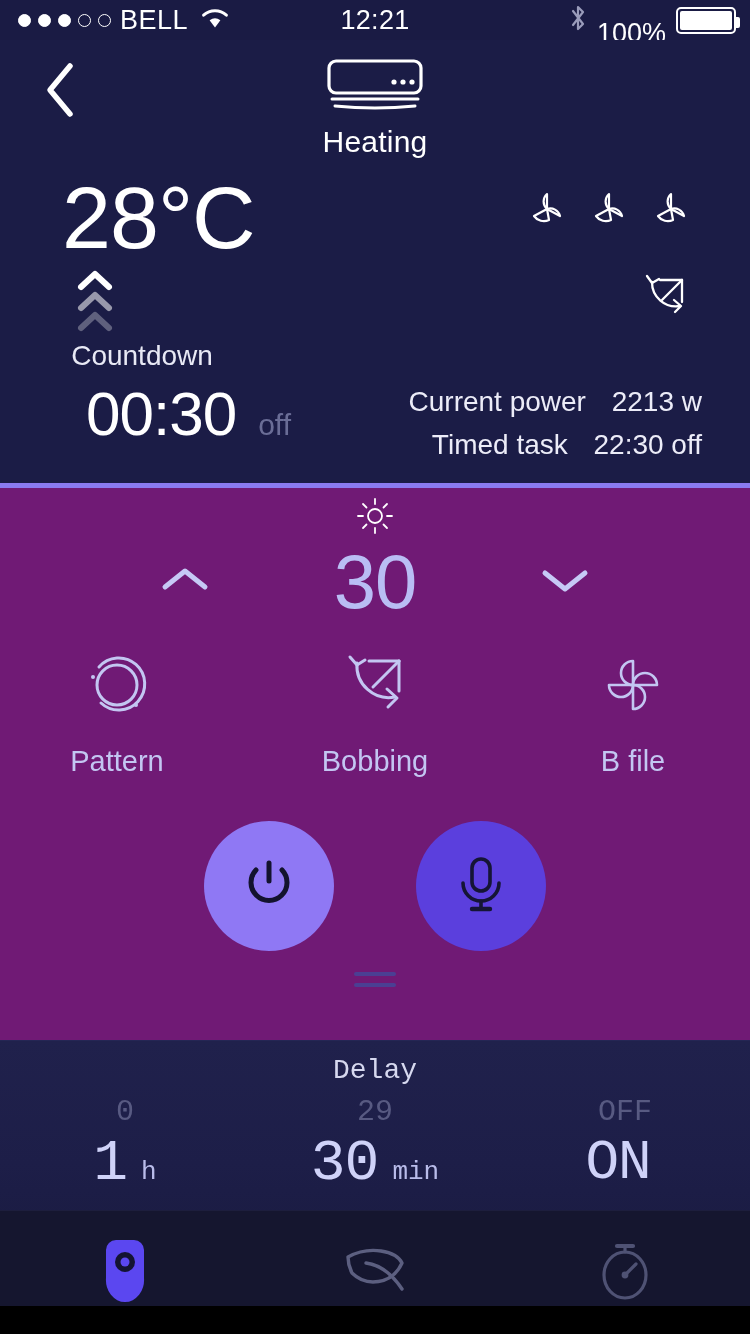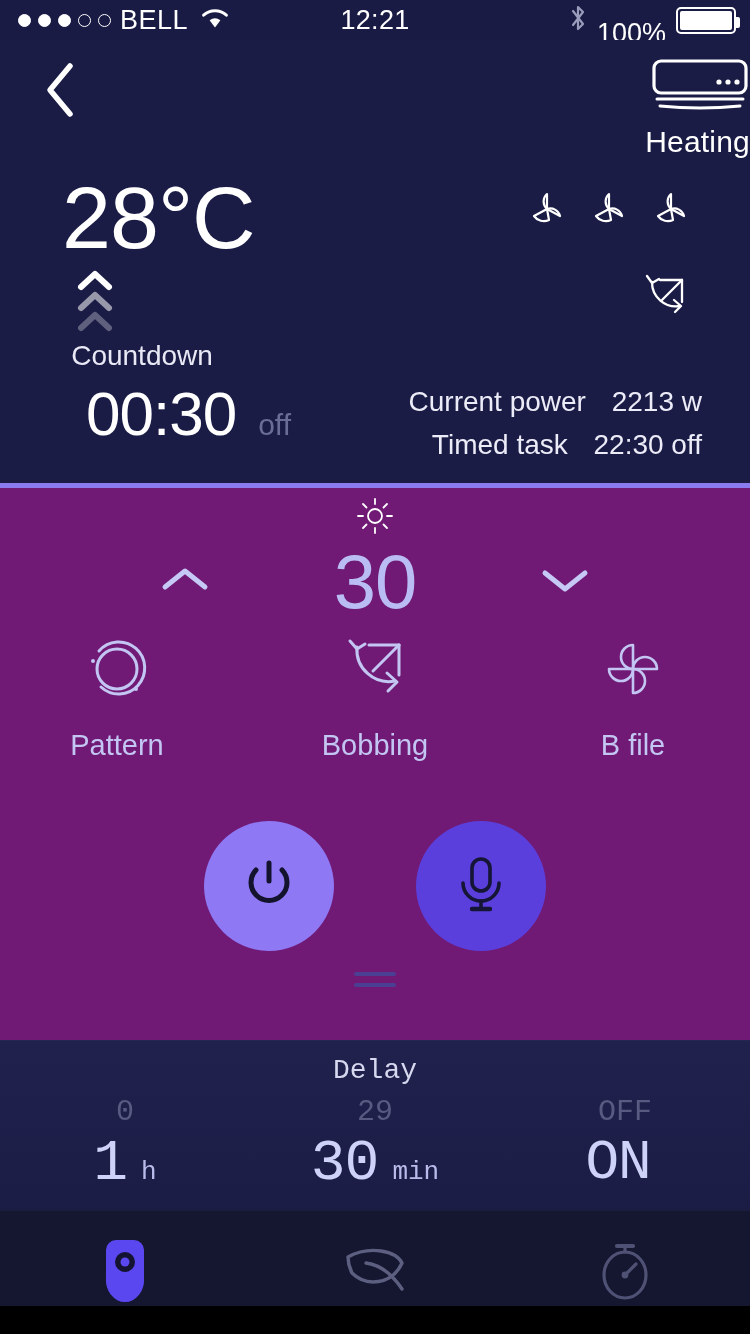--- a/index.html
+++ b/index.html
@@ -50,21 +50,21 @@
     background:#1b1c46;
   }
   .back-btn{
     position:absolute; left:30px; top:22px;
     width:60px; height:60px;
     display:flex; align-items:center; justify-content:center;
     cursor:pointer;
   }
   .device-head{
     position:absolute; left:0; top:18px; width:750px;
-    display:flex; flex-direction:column; align-items:flex-end;
+    display:flex; flex-direction:column; align-items:center;
   }
   .device-name{
     margin-top:9px; font-size:30px; color:#fff; font-weight:400; letter-spacing:.2px;
   }
 
   .temp-block{
     position:absolute; left:62px; top:136px;
     display:flex; align-items:flex-start;flex-direction:column;
   }
   .temp-val{
@@ -112,21 +112,21 @@
     position:absolute; top:50px; left:0; width:750px;
     display:flex; align-items:center; justify-content:center; gap:0;
   }
   .chev-btn{ width:120px; display:flex; justify-content:center; cursor:pointer; }
   .level-num{
     width:260px; text-align:center; font-size:76px; color:#b9bdf4;
     font-weight:300; letter-spacing:-1px;
   }
 
   .modes{
-    position:absolute; top:143px; left:0; width:750px;
+    position:absolute; top:159px; left:0; width:750px;
     display:flex;
     gap:24px;
   }
   .mode{
     flex:1; display:flex; flex-direction:column; align-items:center; cursor:pointer;
   }
   .mode-ico{ height:76px; display:flex; align-items:center; justify-content:center; }
   .mode-label{
     margin-top:22px; font-size:29px; color:#c3c6f2; font-weight:300;
   }

